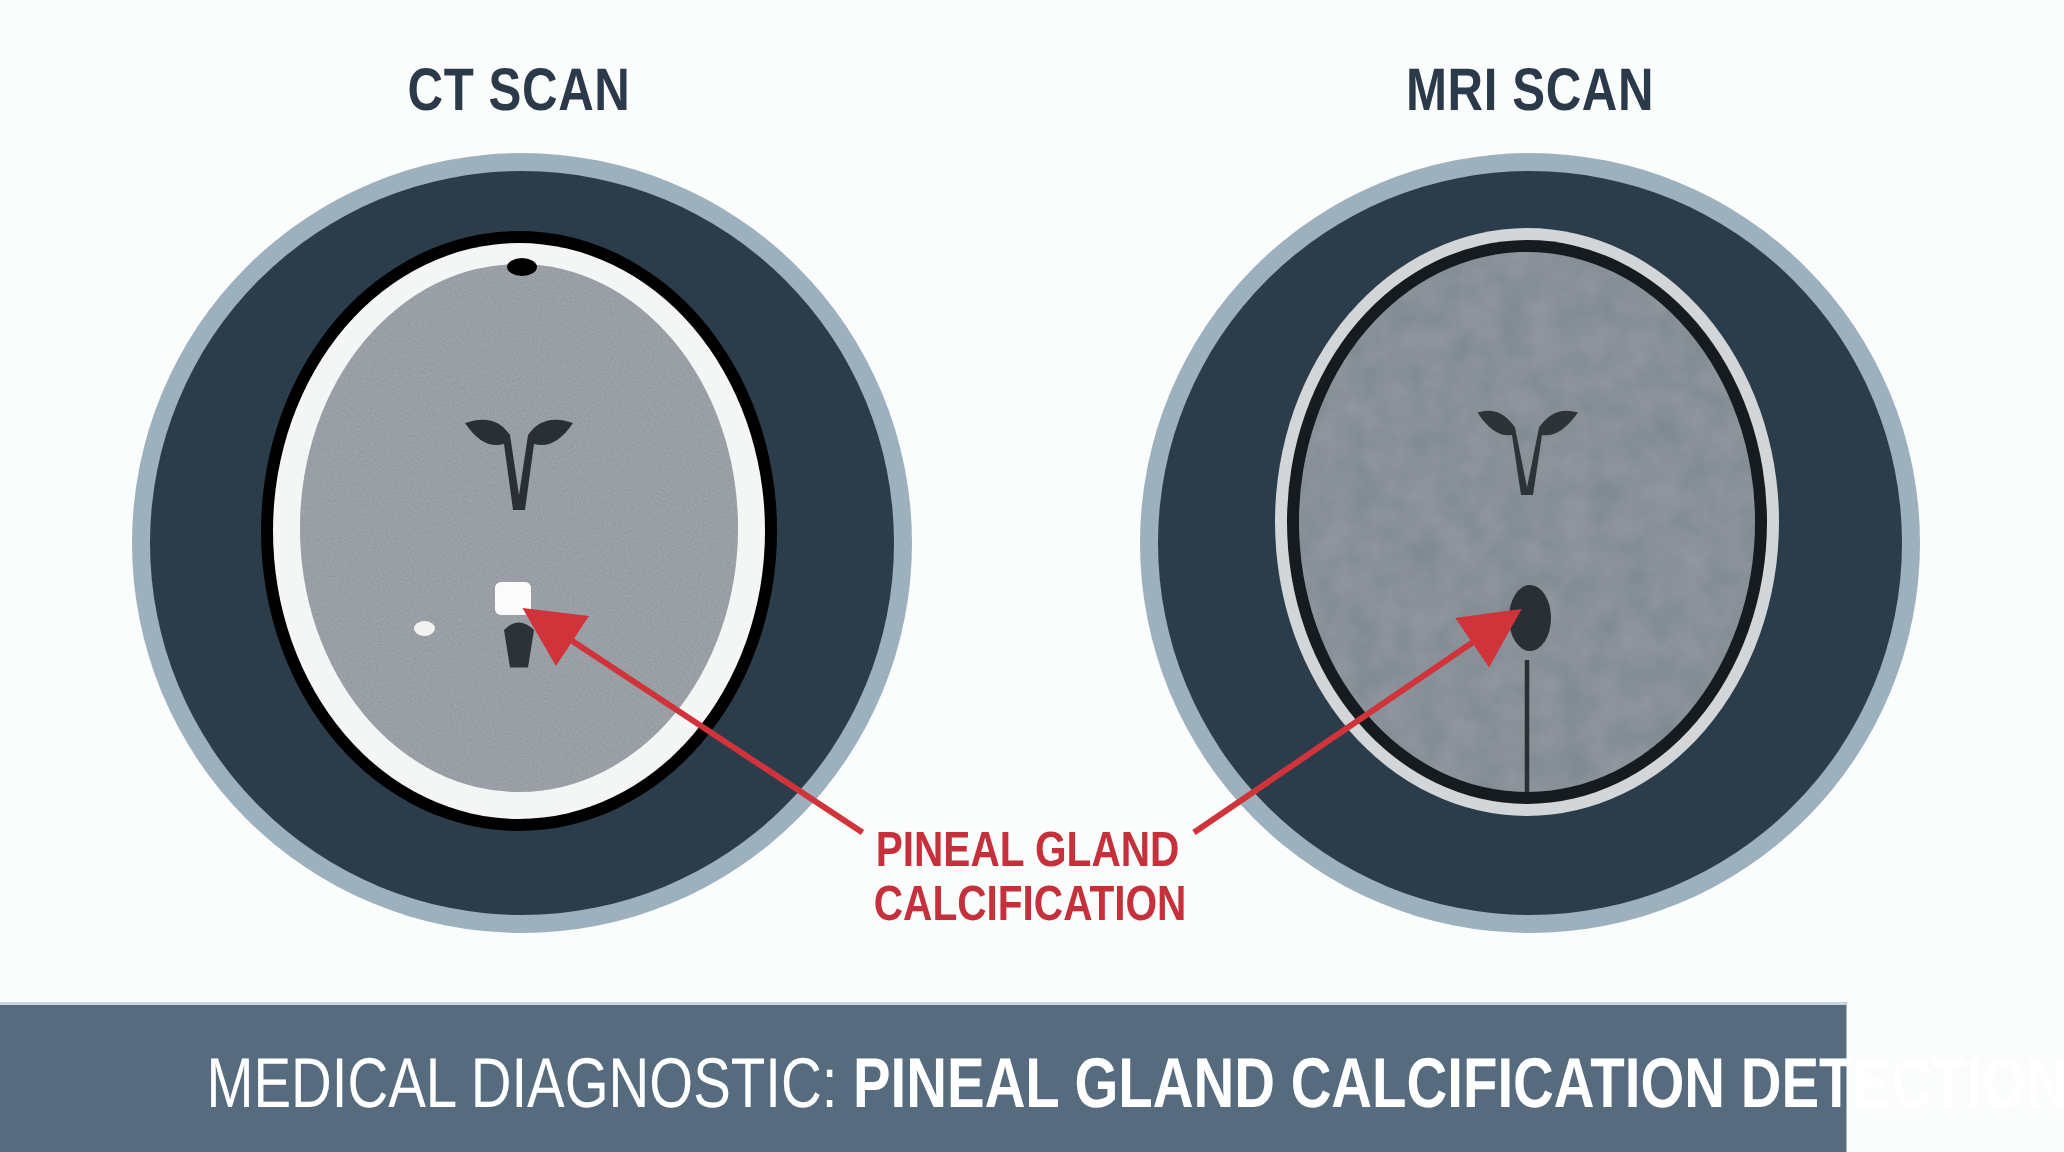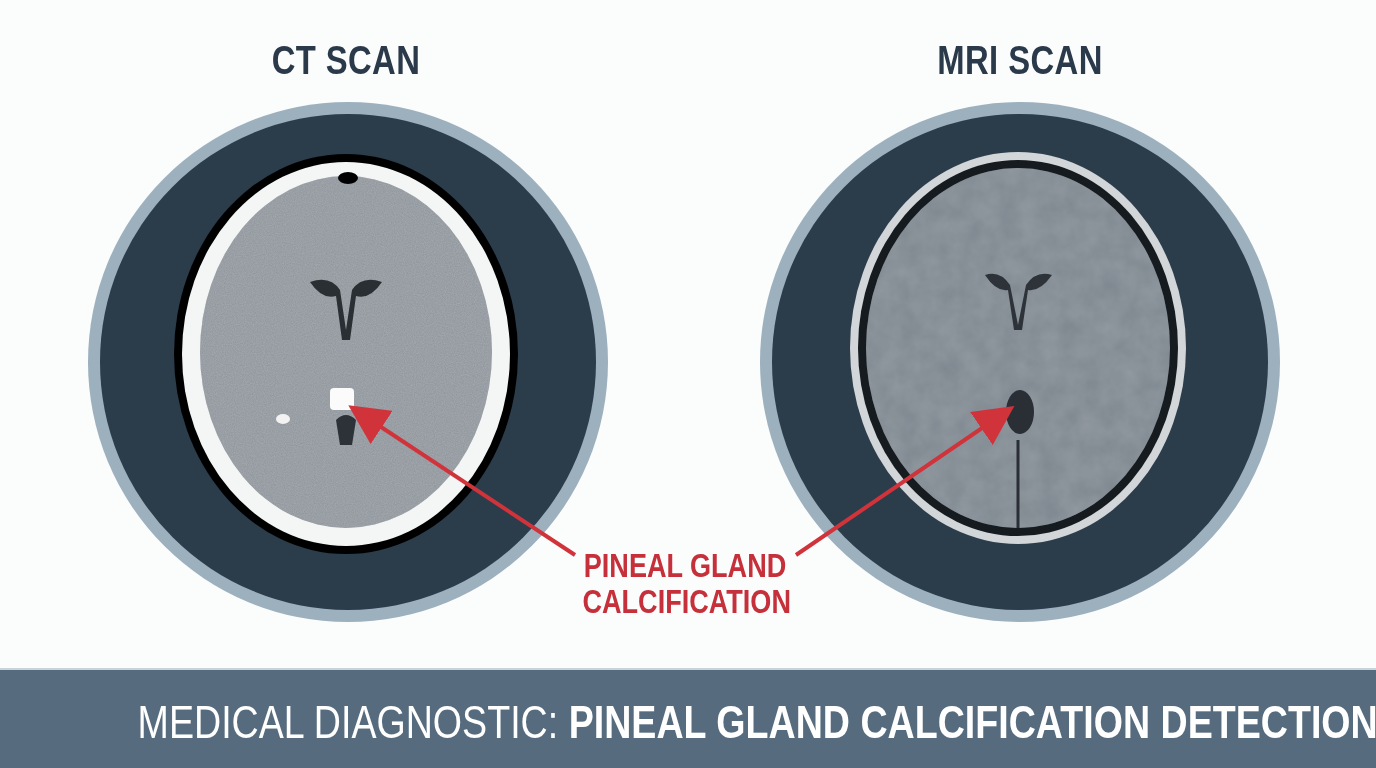--- a/index.html
+++ b/index.html
@@ -6,21 +6,21 @@
   body{width:1376px;height:768px;background:#fbfcfc;position:relative;overflow:hidden;font-family:"Liberation Sans",sans-serif;}
   .title{position:absolute;top:38px;font-weight:bold;font-size:40px;color:#2b3a4a;transform:scaleX(0.82);transform-origin:center;letter-spacing:0.5px;text-align:center;width:300px;}
   #ct-title{left:196px;}
   #mri-title{left:870px;}
   .scan{position:absolute;width:520px;height:520px;border-radius:50%;background:#9db0be;}
   .scan .inner{position:absolute;left:12px;top:12px;width:496px;height:496px;border-radius:50%;background:#2b3c4b;}
   #ct{left:88px;top:102px;}
   #mri{left:760px;top:102px;}
   svg.overlay{position:absolute;left:0;top:0;}
   .label{position:absolute;left:560px;top:548px;width:250px;text-align:center;color:#c5303a;font-weight:bold;font-size:33px;line-height:36px;transform:scaleX(0.82);transform-origin:center;}
-  .banner{position:absolute;left:0;top:668px;width:1376px;height:100px;background:#566c7e;border-top:2px solid #c8d3db;box-sizing:border-box;}
+  .banner{position:absolute;left:0;top:668px;width:1231px;height:100px;background:#566c7e;border-top:2px solid #c8d3db;box-sizing:border-box;}
   .banner-text{position:absolute;left:0;width:1376px;top:24px;text-align:center;color:#fff;font-size:47px;white-space:nowrap;transform:scaleX(0.8);transform-origin:center;}
   .banner-text .light{font-weight:normal;}
   .banner-text .bold{font-weight:bold;}
 </style>
 </head>
 <body>
 
 <div class="title" id="ct-title">CT SCAN</div>
 <div class="title" id="mri-title">MRI SCAN</div>
 

